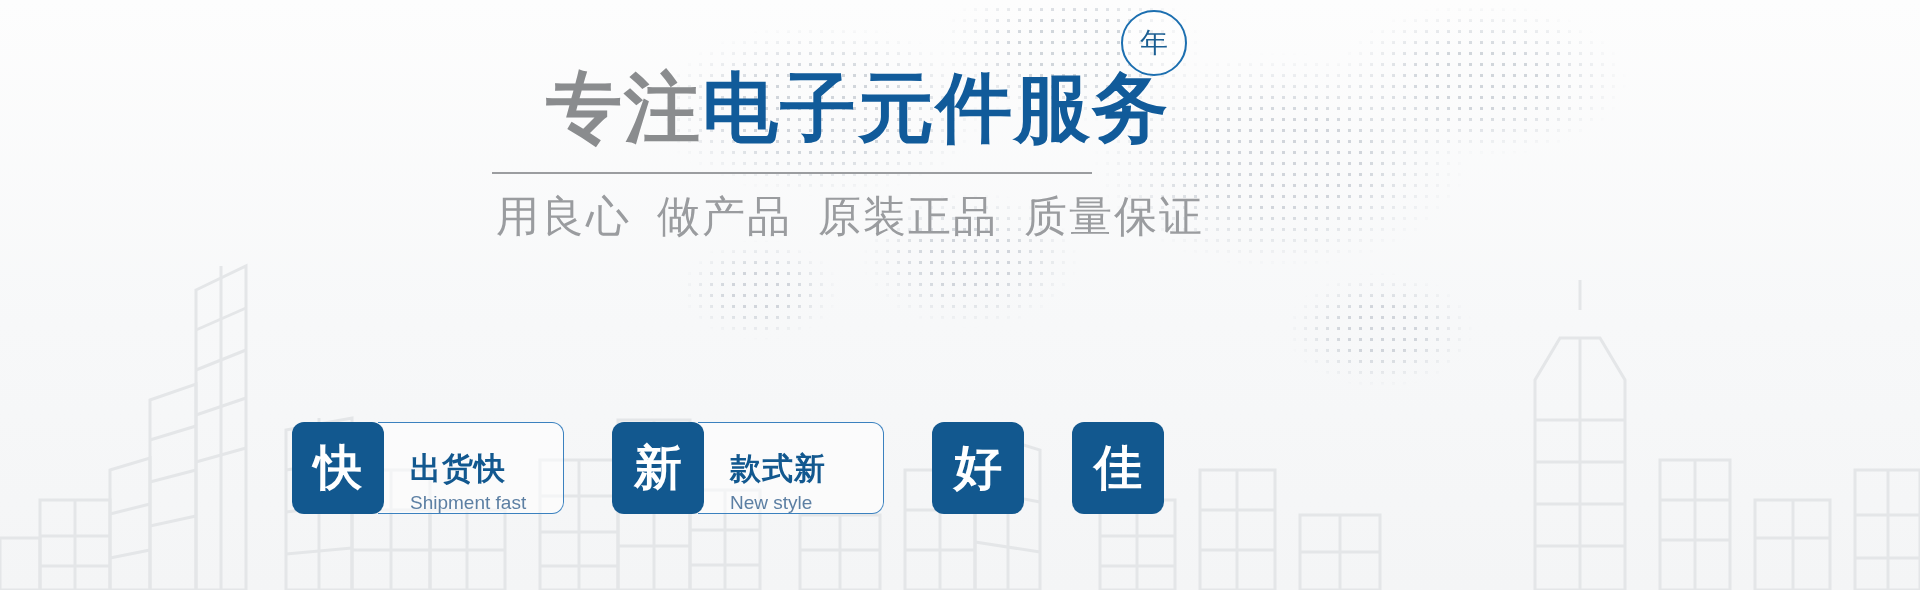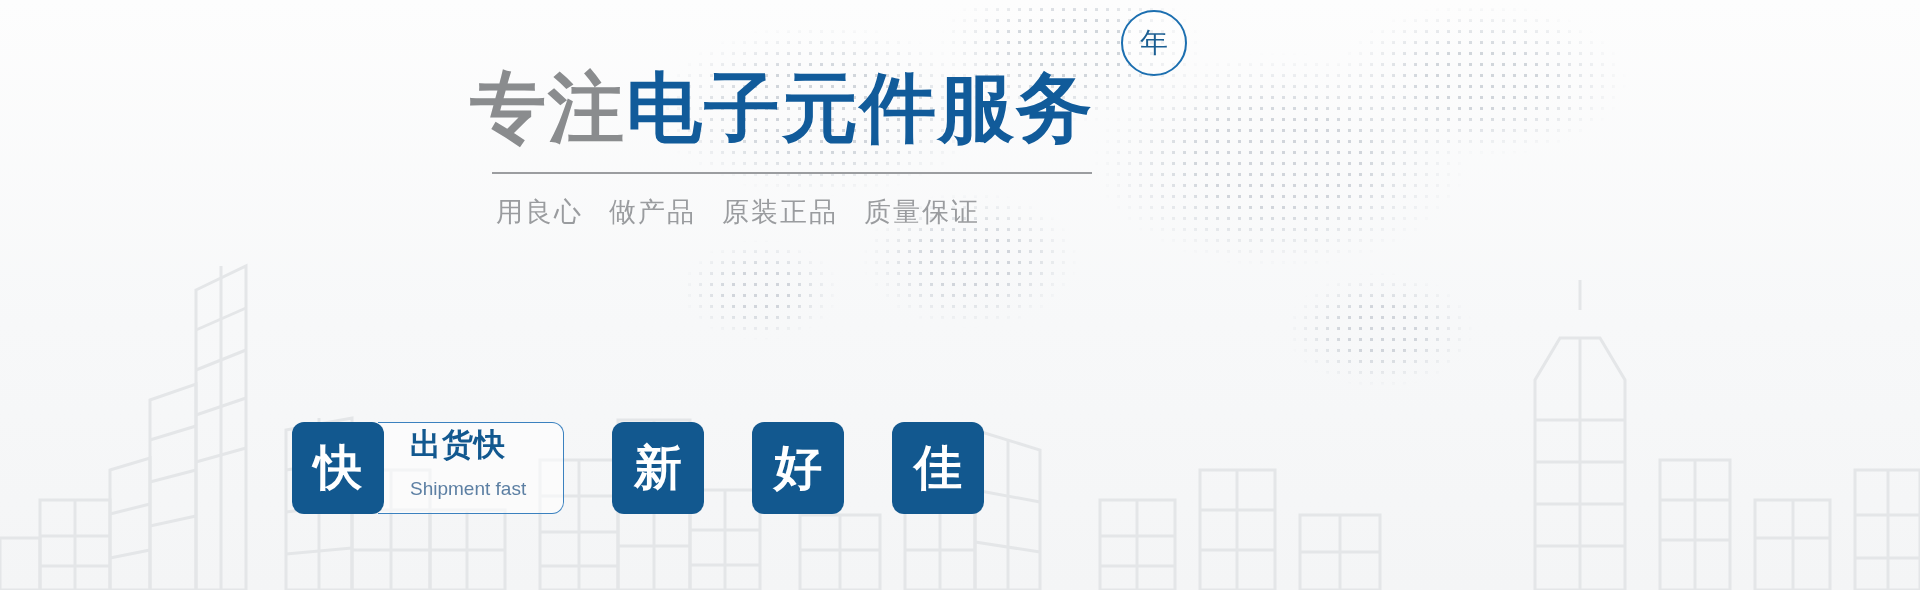--- a/index.html
+++ b/index.html
@@ -64,41 +64,42 @@
     opacity: 1;
   }
   .skyline svg { display: block; width: 100%; height: 100%; }
 
   
   .headline-wrap {
     position: absolute;
     left: 470px;
     top: 70px;
     width: 700px;
+    text-align: right;
   }
   .headline {
     font-size: 76px;
     line-height: 1;
     font-weight: 700;
     letter-spacing: 2px;
     white-space: nowrap;
   }
   .headline .gray { color: #8a8c8e; }
   .headline .blue { color: #115b9a; }
 
   .divider {
     margin: 26px 0 0 22px;
     width: 600px;
     height: 2px;
     background: #9b9da0;
   }
 
   .subline {
-    margin: 20px 0 0 26px;
-    font-size: 27px;
+    margin: 14px 0 0 26px;
+    font-size: 43px;
     letter-spacing: 2px;
     color: #9a9c9f;
     white-space: nowrap;
   }
   .subline span { margin-right: 26px; }
   .subline span:last-child { margin-right: 0; }
 
   
   .years {
     position: absolute;
@@ -152,41 +153,41 @@
     font-size: 48px;
     font-weight: 700;
     display: flex;
     align-items: center;
     justify-content: center;
     flex: 0 0 auto;
     z-index: 2;
   }
   .feature-body {
     margin-left: -6px;
-    padding: 4px 26px 12px 32px;
+    padding: 28px 26px 12px 32px;
     border: 1px solid #3b81bf;
     border-left: none;
     border-radius: 0 12px 12px 0;
     background: rgba(255,255,255,.55);
     display: flex;
     flex-direction: column;
     justify-content: flex-start;
     min-width: 186px;
     box-sizing: border-box;
   }
   .feature-cn {
     font-size: 31px;
     font-weight: 700;
     color: #12588f;
     line-height: 1.15;
     letter-spacing: 1px;
     white-space: nowrap;
   }
   .feature-en {
-    margin-top: 15px;
+    margin-top: 5px;
     font-size: 19px;
     color: #5c7fa3;
     line-height: 1.15;
     white-space: nowrap;
   }
 </style>
 </head>
 <body>
 
 <div id="banner">
@@ -309,20 +310,24 @@
     <div class="feature">
       <div class="feature-badge">快</div>
       <div class="feature-body">
         <div class="feature-cn">出货快</div>
         <div class="feature-en">Shipment fast</div>
       </div>
     </div>
 
     <div class="feature">
       <div class="feature-badge">新</div>
+      <div class="feature-body">
+        <div class="feature-cn">款式新</div>
+        <div class="feature-en">New style</div>
+      </div>
     </div>
 
     <div class="feature">
       <div class="feature-badge">好</div>
     </div>
 
     <div class="feature">
       <div class="feature-badge">佳</div>
     </div>
 

